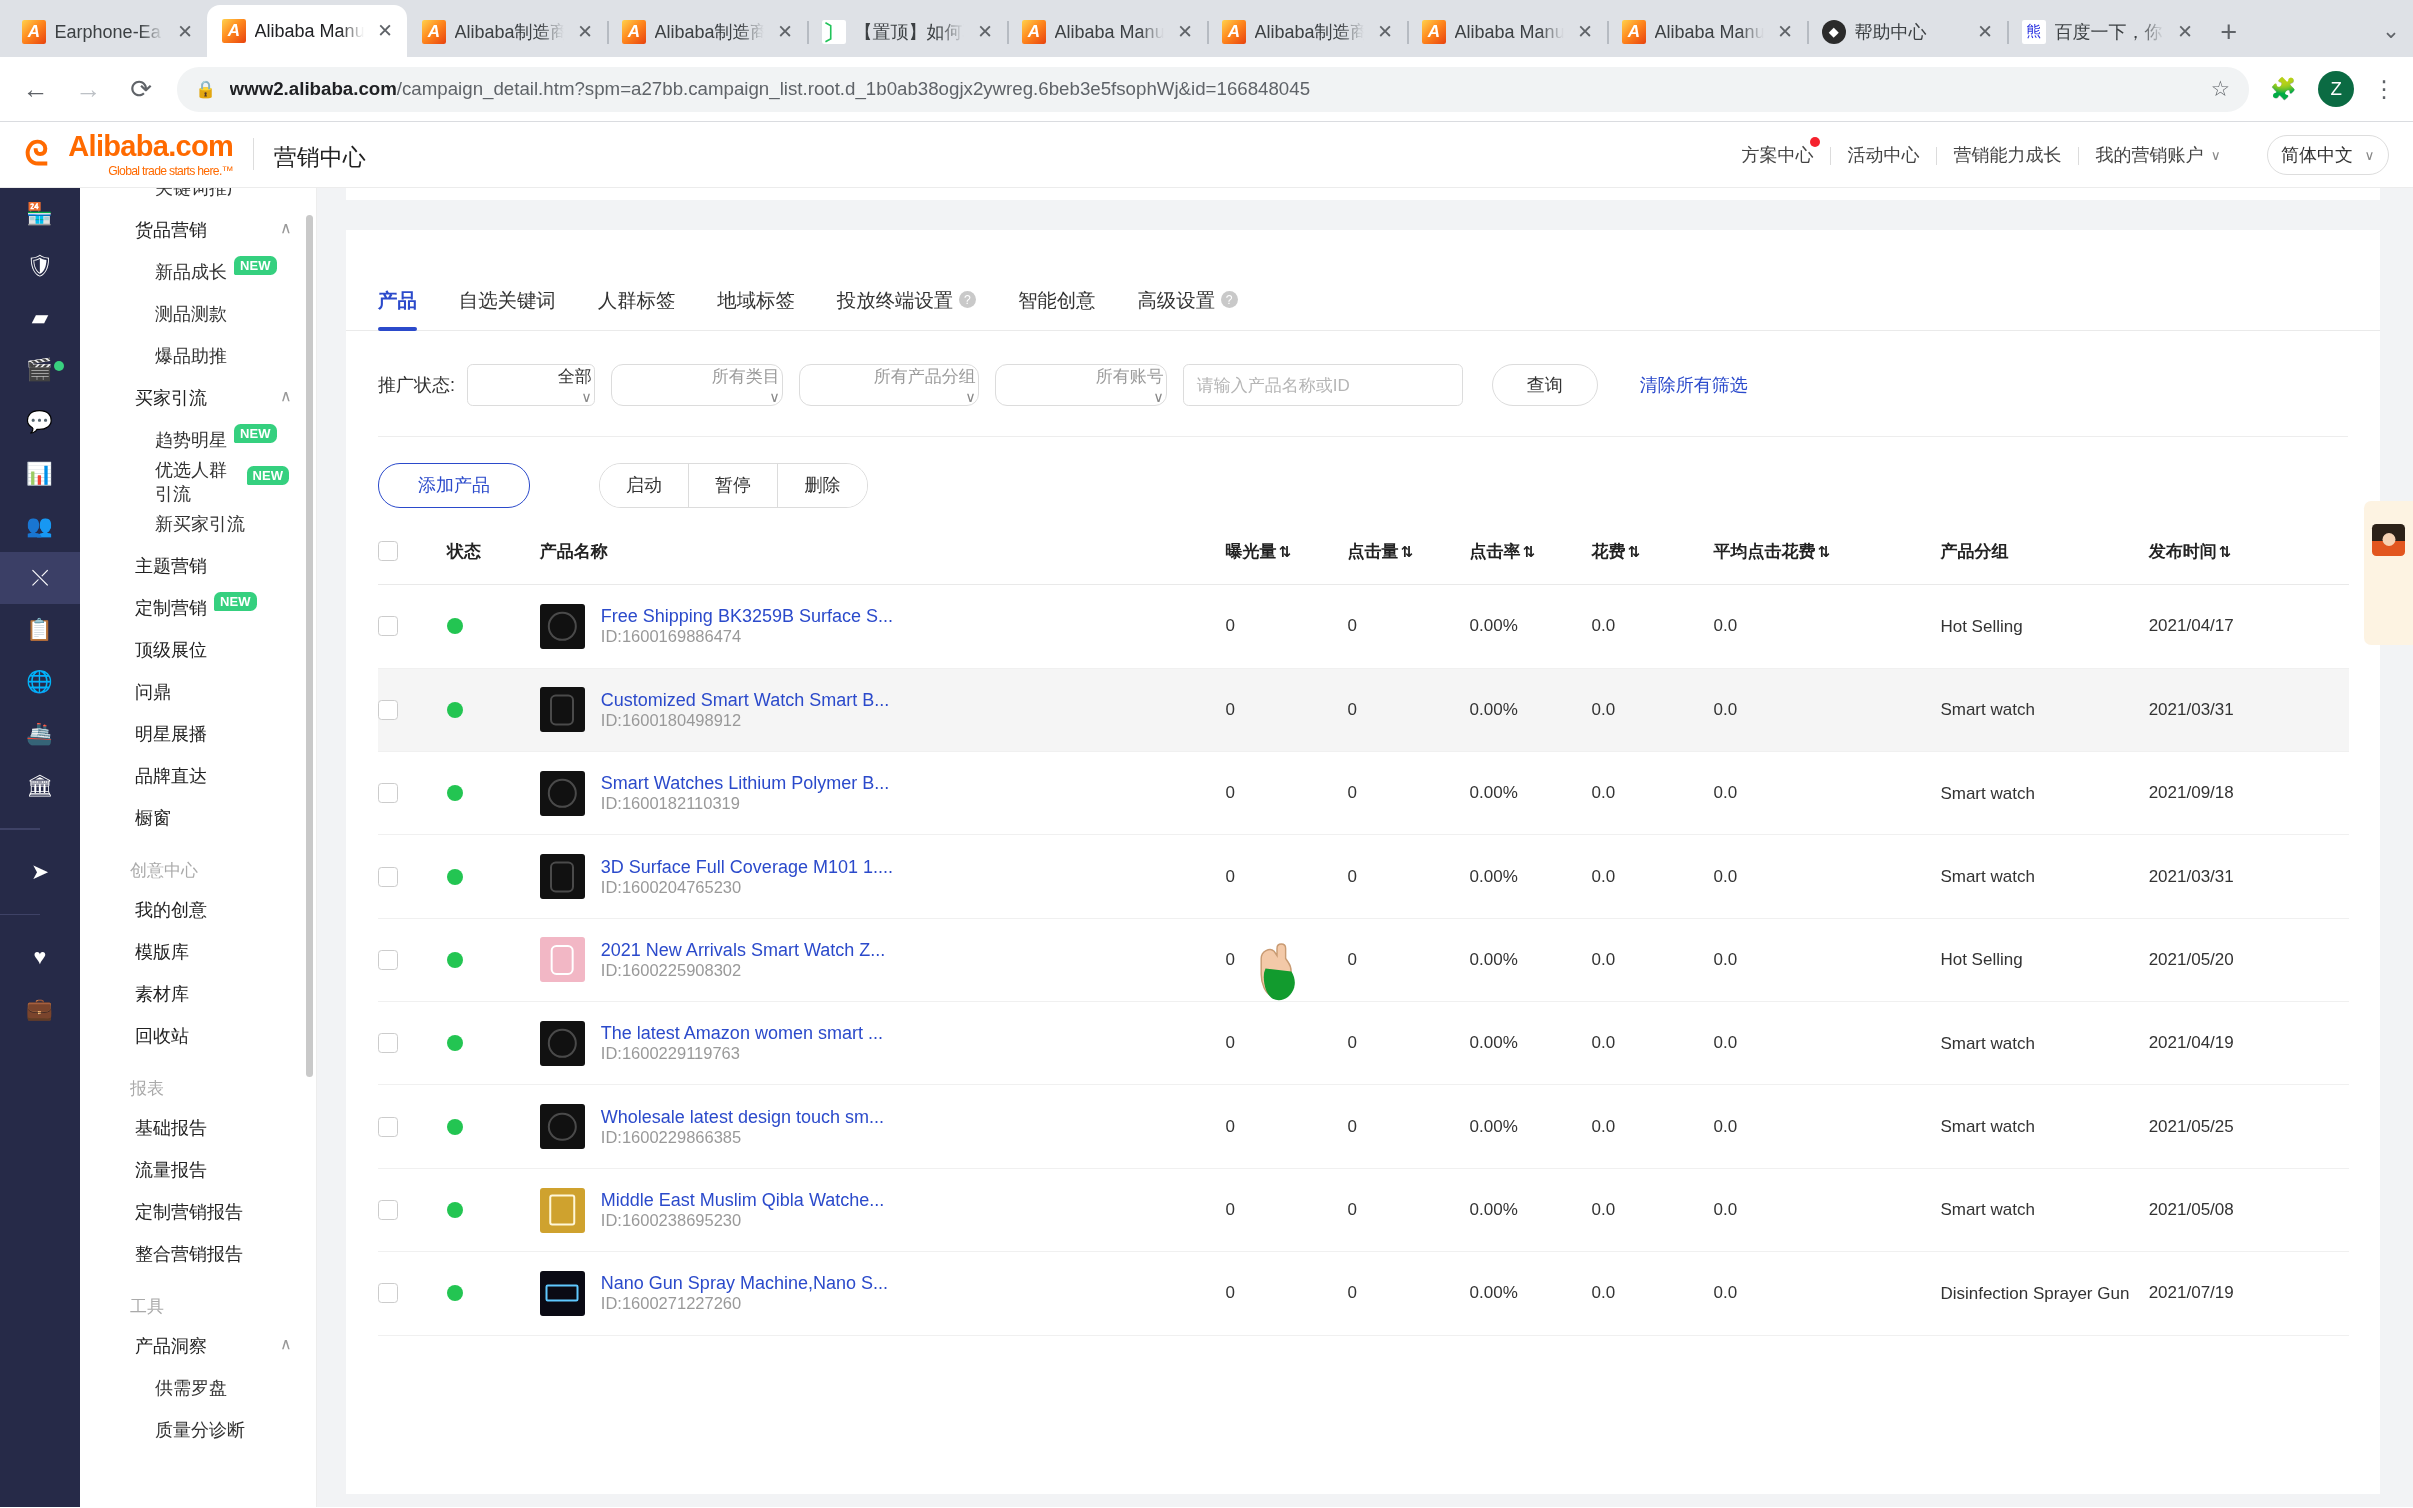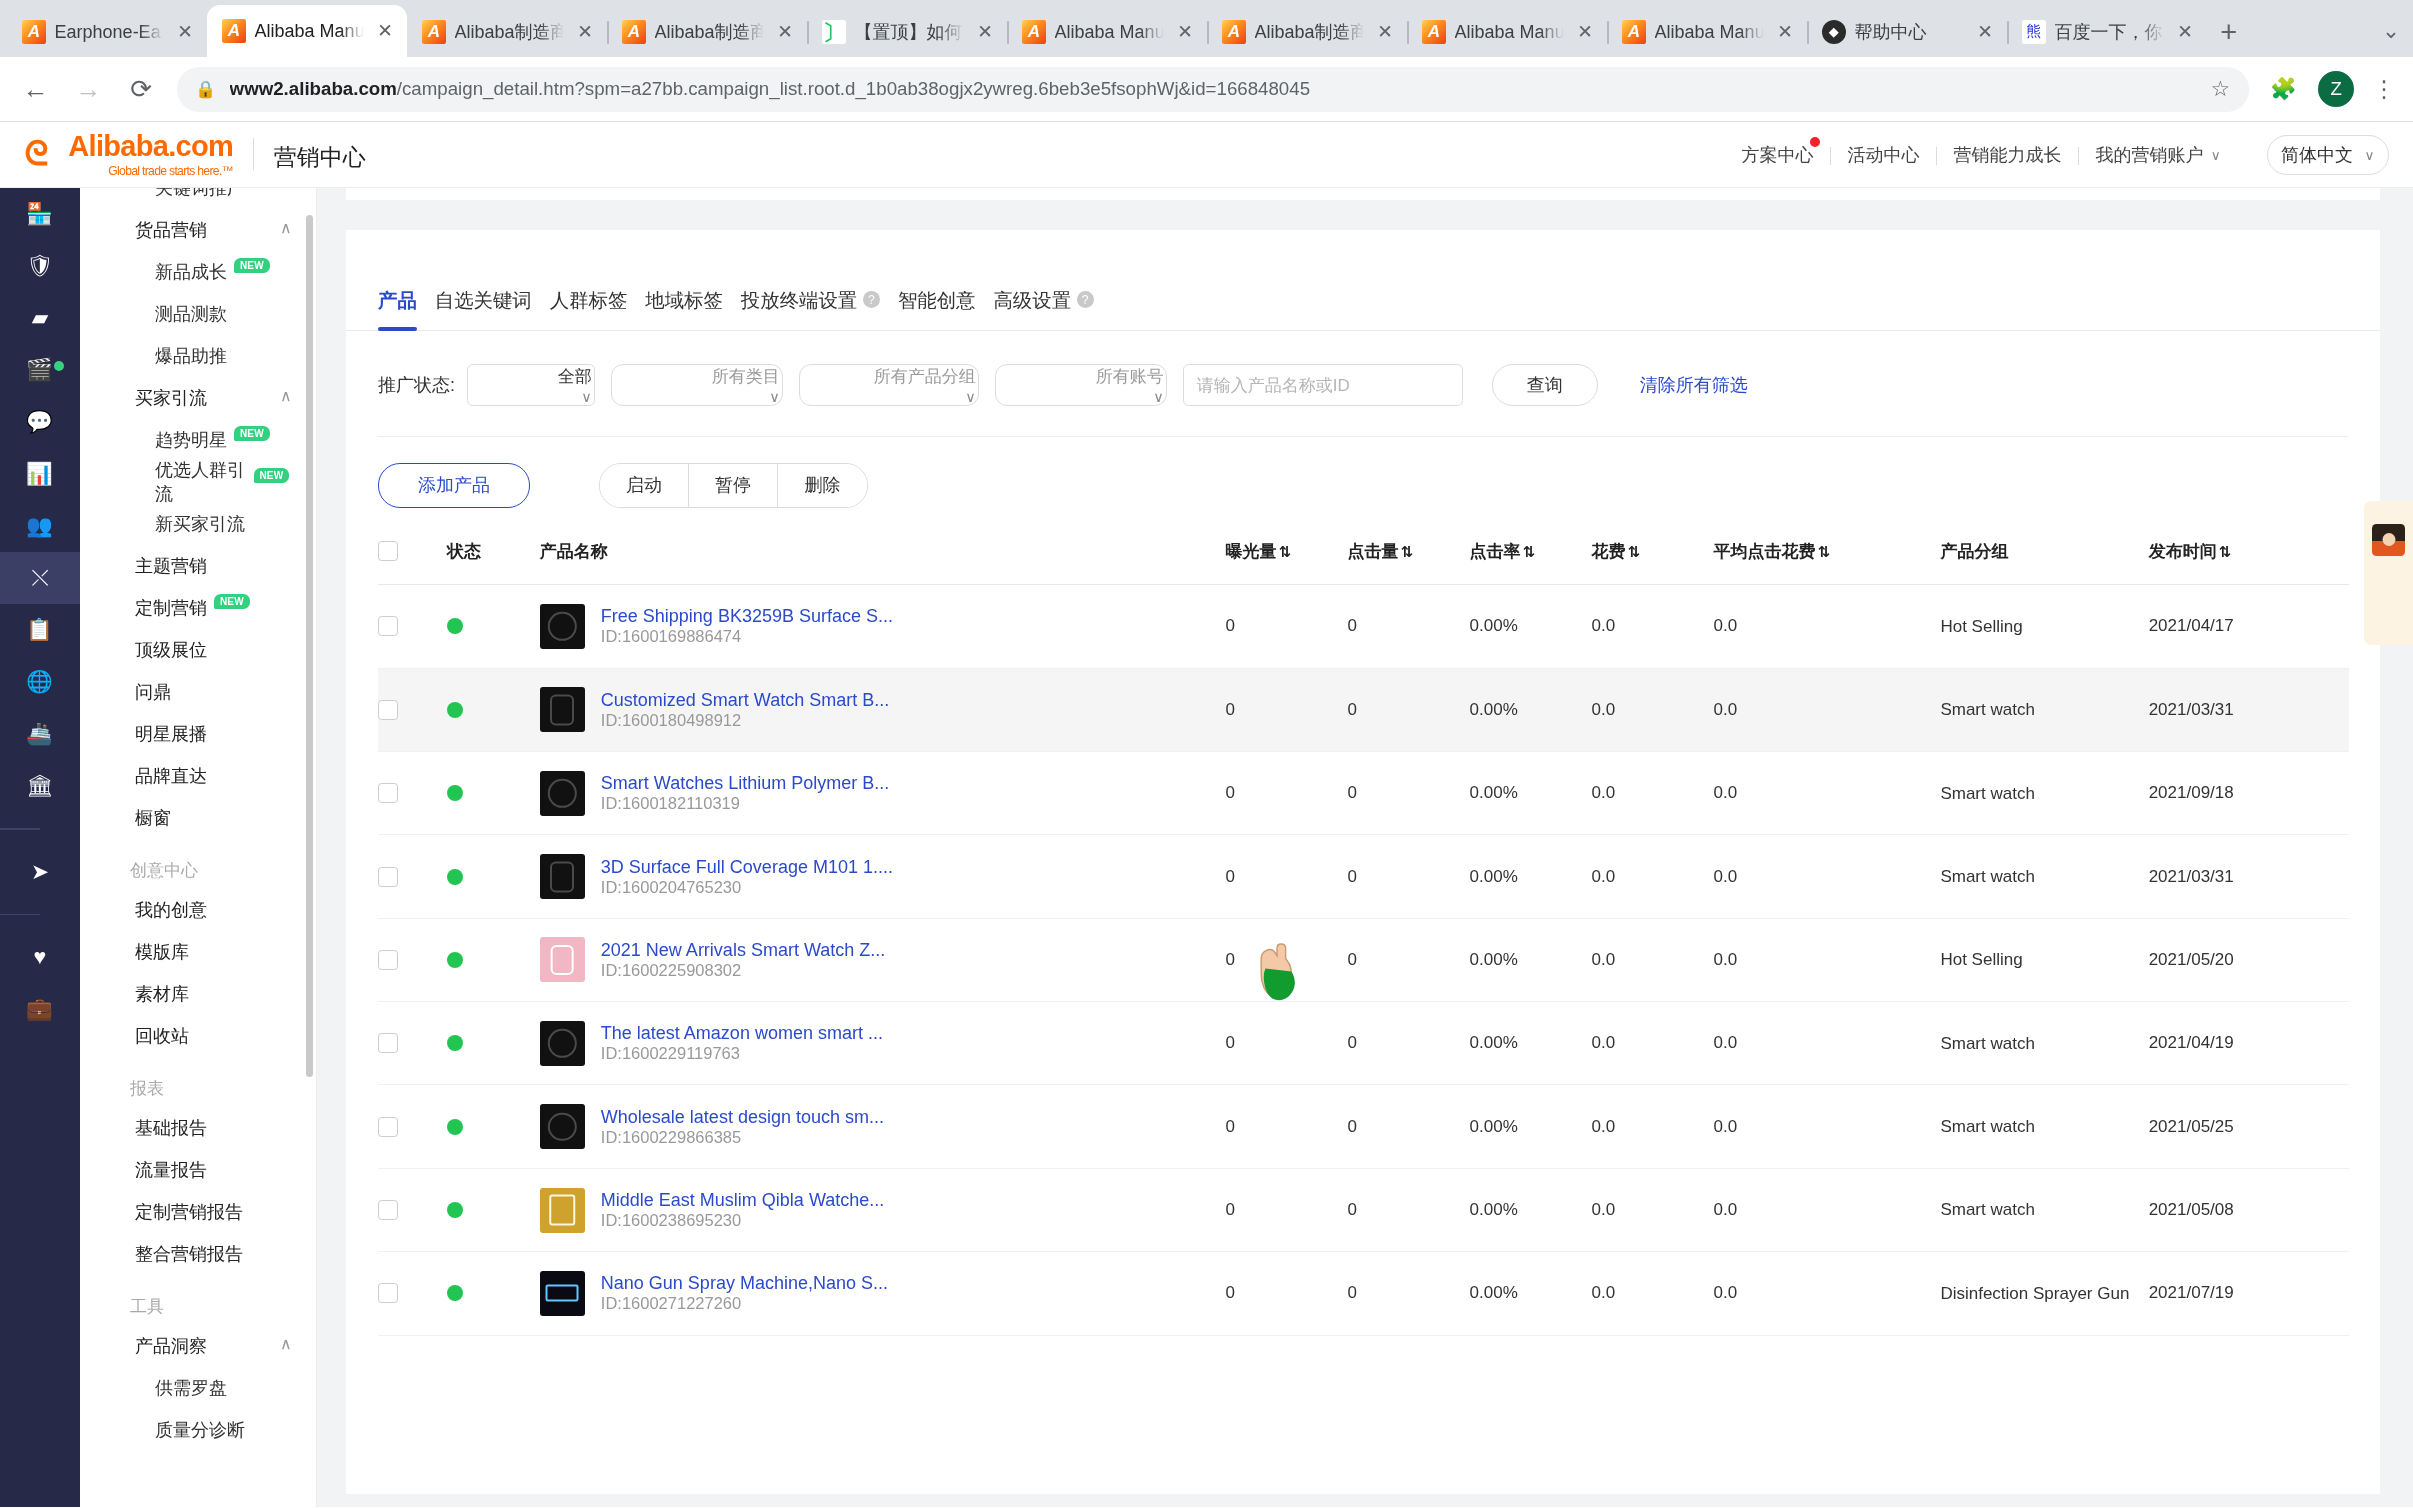--- a/index.html
+++ b/index.html
@@ -121,21 +121,21 @@
   .sm-item.group { color:#222; }
   .sm-cat {
     height: 50px; display:flex; align-items:flex-end; padding: 0 0 7.2px 50px;
     font-size: 17px; color:#aaa;
   }
   .sm-chevron {
     position:absolute; right: 24.4px; font-size: 16px; color:#999;
     transform: scaleY(-1);
   }
   .new-badge {
-    margin-left: 7.2px; background:#35d07f; color:#fff; font-size: 10px;
+    margin-left: 7.2px; background:#35d07f; color:#fff; font-size: 13px;
     font-weight: bold; padding: 2.2px 5.7px 2.2px 5.7px; border-radius: 6.5px 6.5px 6.5px 1.4px;
     position: relative; top: -6.5px; letter-spacing: 0.2px;
   }
   .sm-scroll {
     position:absolute; right: 2.9px; top: 93px; width: 7.2px; height: 862px;
     background:#c9c9c9; border-radius: 3.6px;
   }
 
   
   .main { flex: 1 1 auto; background:#f2f3f5; position: relative; overflow: hidden; }
@@ -538,21 +538,21 @@
             <div class="stat">0.00%</div>
             <div class="stat">0.00</div>
             <div class="stat">0.00</div>
             <div class="stat">0.00h</div>
           </div>
       </div>
 
       <div class="panel">
 
         <div class="tabs">
-          <div id="ctabs-host" style="display:flex;align-items:flex-end;gap:18px;">
+          <div id="ctabs-host" style="display:flex;align-items:flex-end;gap:42px;">
               <div class="tab-itm sel">
                 <span>产品</span>
               </div>
               <div class="tab-itm">
                 <span>自选关键词</span>
               </div>
               <div class="tab-itm">
                 <span>人群标签</span>
               </div>
               <div class="tab-itm">

